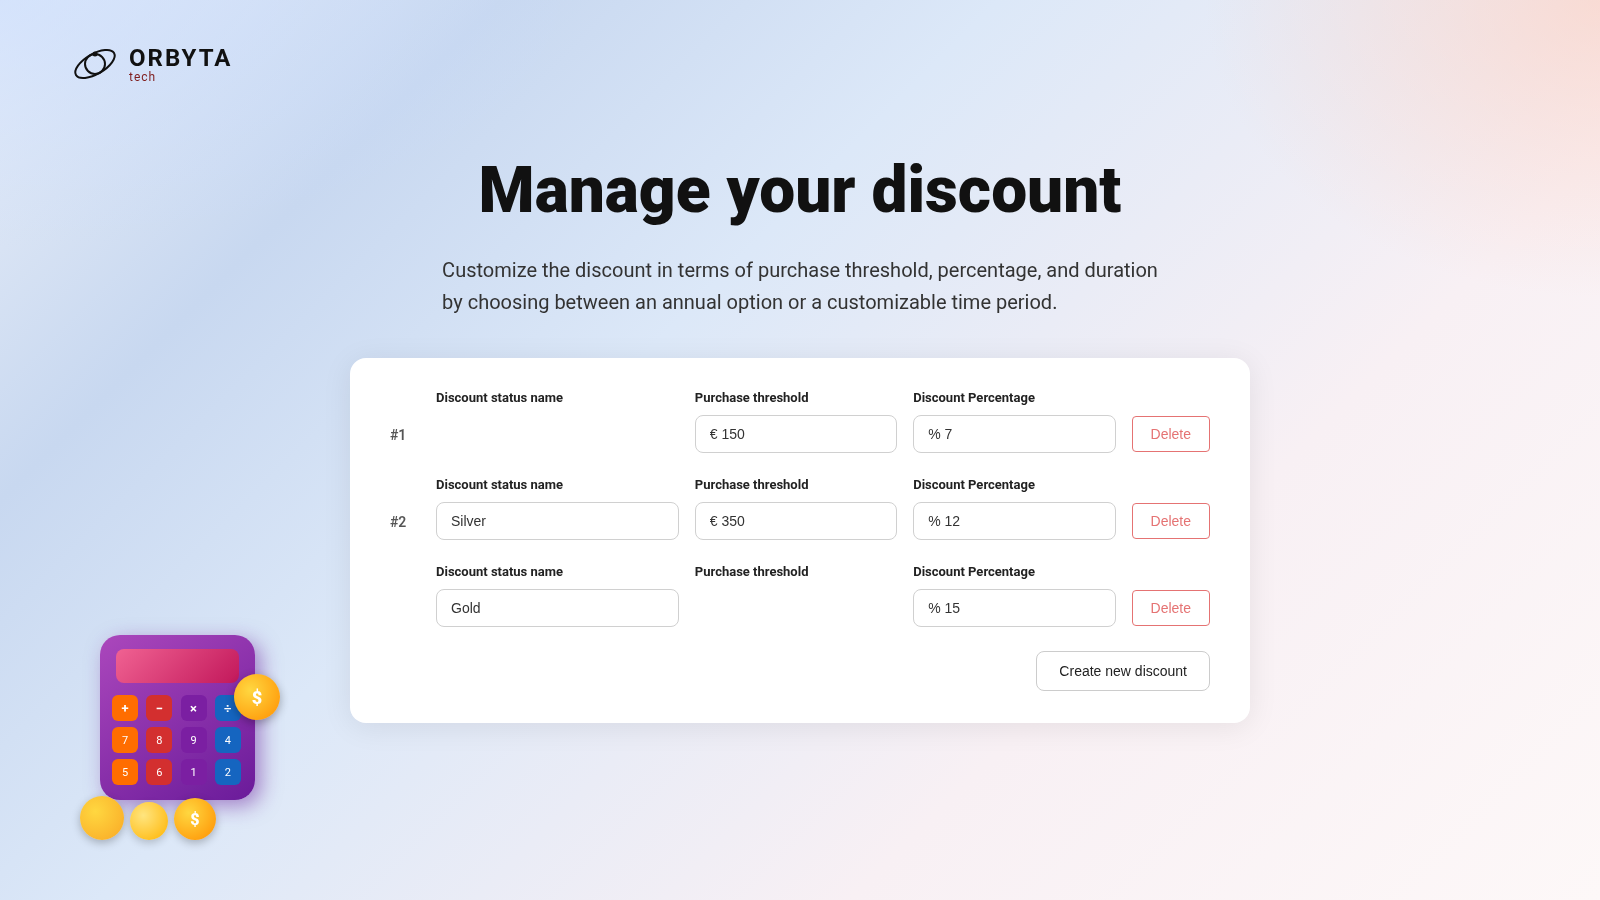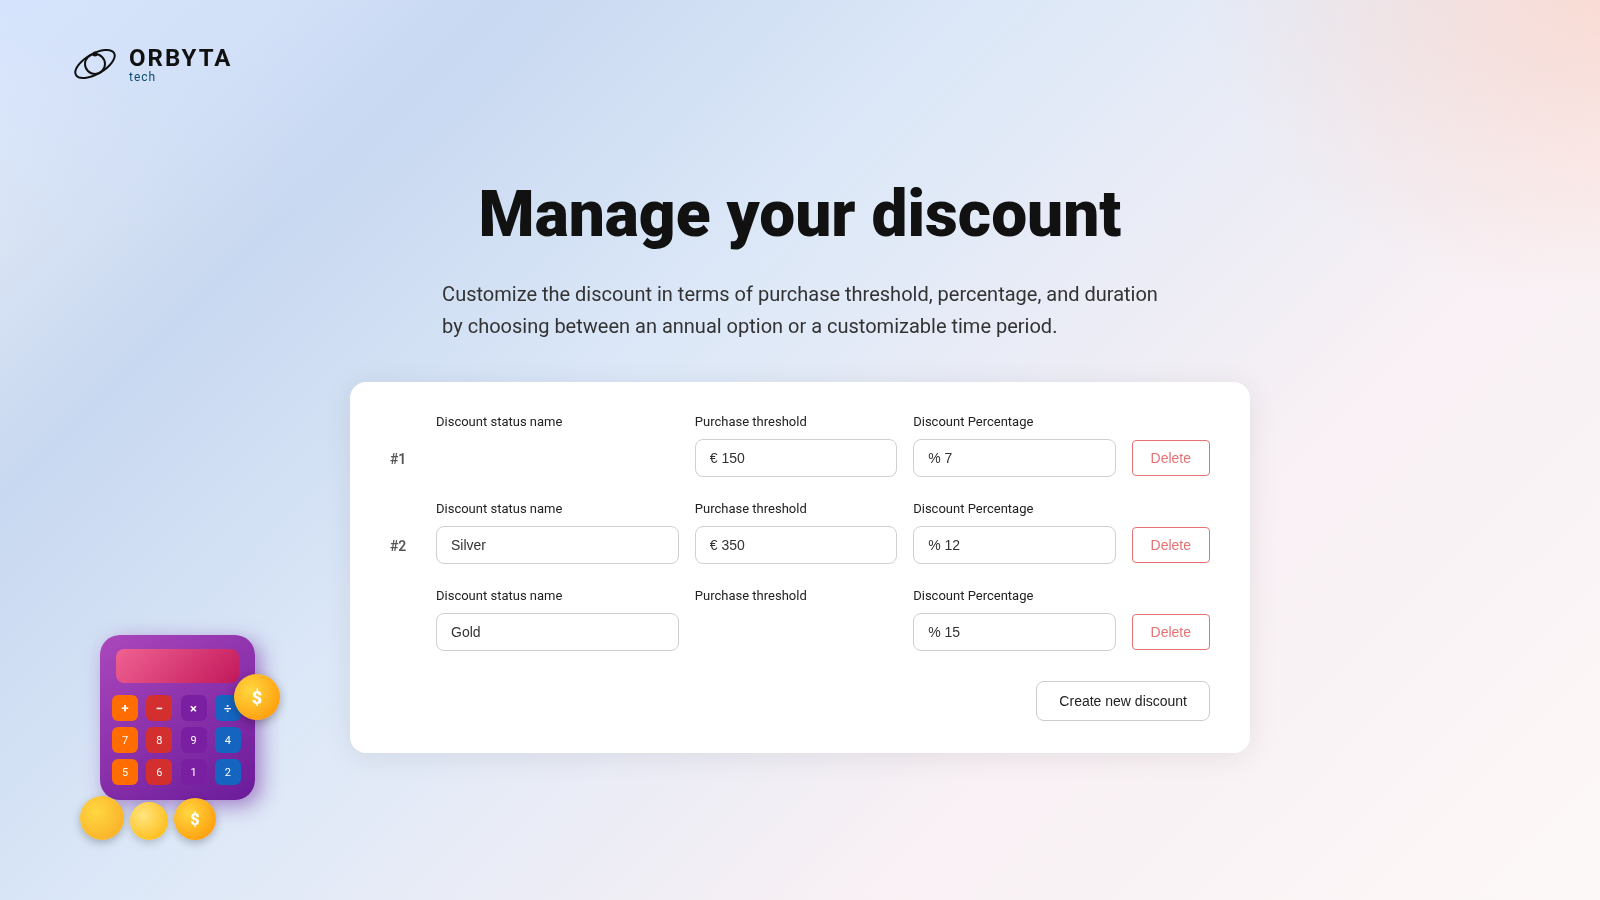--- a/index.html
+++ b/index.html
@@ -49,21 +49,21 @@
       background: radial-gradient(ellipse at top left, rgba(200, 220, 255, 0.6) 0%, transparent 70%);
       z-index: 1;
     }
 
     .content {
       position: relative;
       z-index: 2;
       display: flex;
       flex-direction: column;
       align-items: center;
-      padding-top: 60px;
+      padding-top: 36px;
     }
 
     
     .logo-area {
       position: absolute;
       top: 40px;
       left: 71px;
       display: flex;
       align-items: center;
       gap: 10px;
@@ -83,21 +83,21 @@
 
     .logo-name {
       font-size: 24px;
       font-weight: 700;
       letter-spacing: 2px;
       color: #111;
     }
 
     .logo-sub {
       font-size: 12px;
-      color: #0c4a6e;
+      color: #7f1d1d;
       letter-spacing: 1px;
       margin-top: 1px;
     }
 
     
     .page-heading {
       text-align: center;
       margin-top: 120px;
     }
 
@@ -146,21 +146,21 @@
 
     .row-fields {
       display: flex;
       flex-direction: column;
       flex: 1;
       gap: 4px;
     }
 
     .field-label {
       font-size: 13px;
-      font-weight: 400;
+      font-weight: 700;
       color: #222;
       margin-bottom: 6px;
     }
 
     .field-input {
       border: 1px solid #d0d0d0;
       border-radius: 8px;
       padding: 10px 14px;
       font-size: 14px;
       color: #333;
@@ -199,21 +199,20 @@
     }
 
     .create-btn {
       border: 1px solid #ccc;
       background: #fff;
       color: #222;
       padding: 11px 22px;
       border-radius: 8px;
       font-size: 14px;
       cursor: pointer;
-      margin-top: 6px;
     }
 
     .calc-wrapper {
       position: absolute;
       bottom: 60px;
       left: 80px;
       z-index: 10;
     }
 
     .calc-container {

